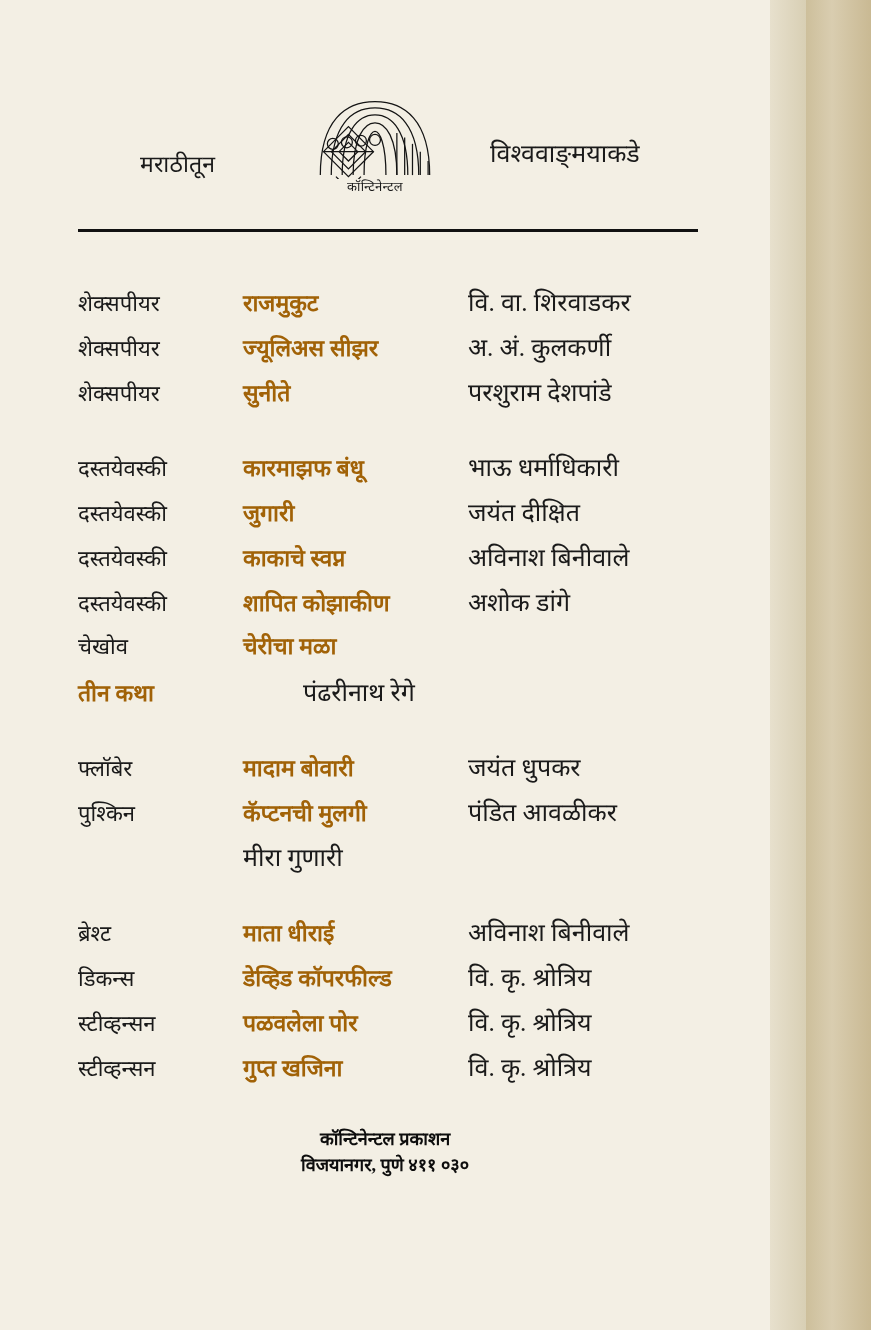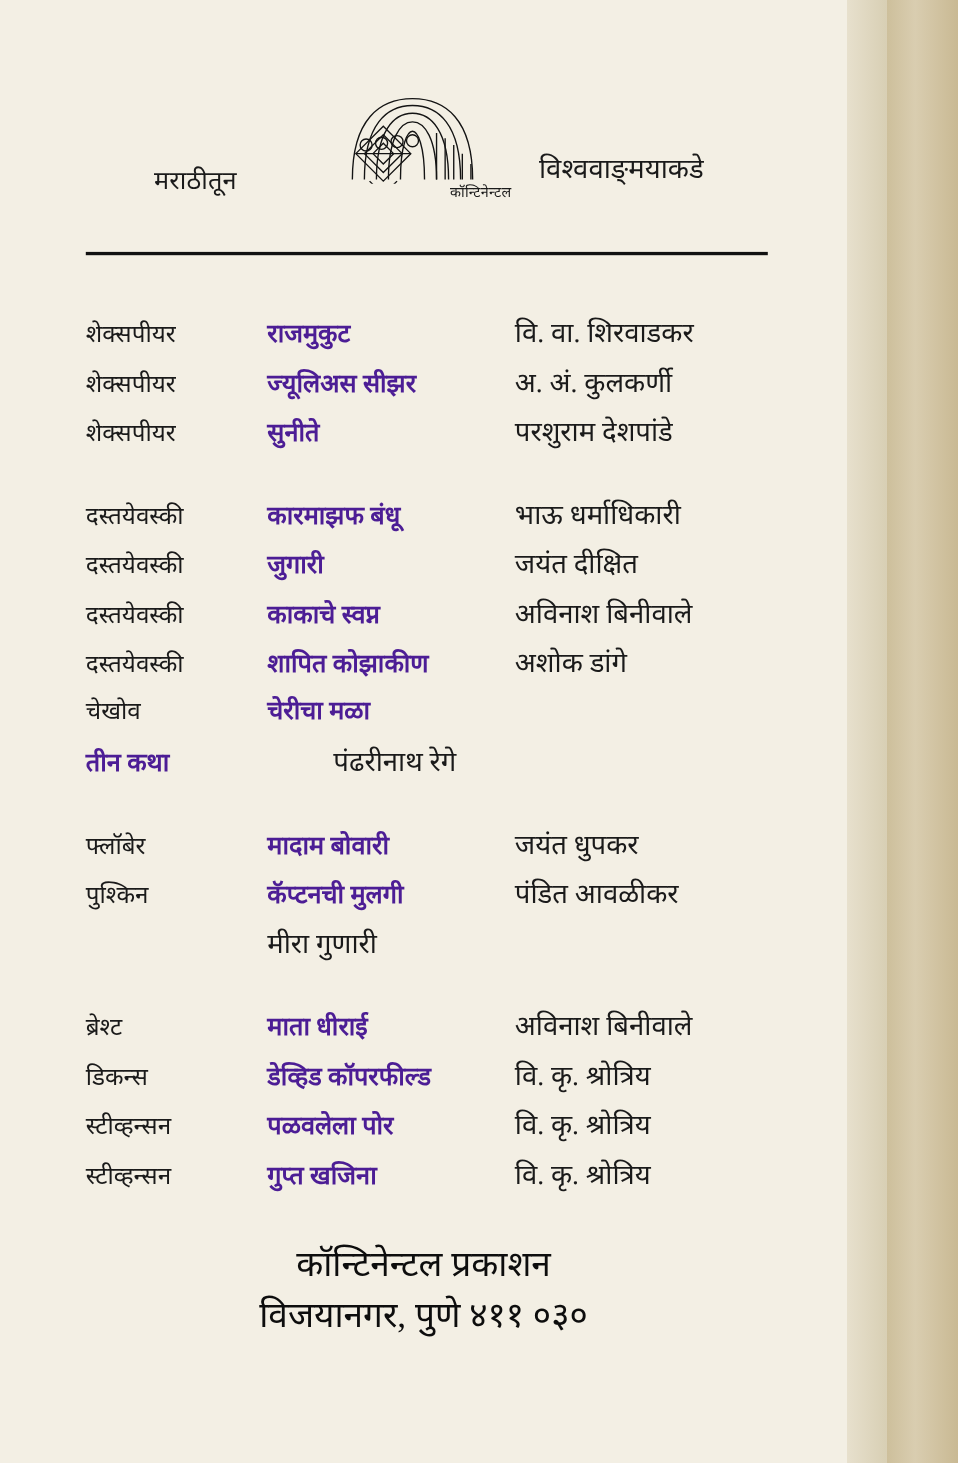--- a/index.html
+++ b/index.html
@@ -68,24 +68,24 @@
   .header-right {
     position: absolute;
     left: 410px;
     top: 50px;
     font-size: 25px;
     color: #1a1a1a;
   }
   .logo-wrap {
     position: absolute;
     left: 205px;
-    top: 0px;
+    top: 12px;
     width: 180px;
     height: 110px;
-    text-align: right;
+    text-align: center;
   }
   .logo-mark {
     width: 160px;
     height: 82px;
     display: block;
     margin: 0 auto;
   }
   .logo-caption {
     font-size: 13px;
     color: #1a1a1a;
@@ -117,42 +117,42 @@
   }
   .c-author {
     width: 165px;
     font-size: 22px;
     color: #1a1a1a;
   }
   .c-title {
     width: 225px;
     font-size: 23px;
     font-weight: bold;
-    color: #4c1d95;
+    color: #a16207;
   }
   .c-trans {
     width: 230px;
     font-size: 25px;
     color: #1a1a1a;
   }
   .gap {
     height: 30px;
   }
 
   
   .footer {
     position: absolute;
     left: 0;
     top: 1126px;
     width: 770px;
     text-align: center;
   }
   .footer-line {
-    font-size: 32px;
-    font-weight: normal;
+    font-size: 18px;
+    font-weight: bold;
     color: #0d0d0d;
     line-height: 1.45;
   }
 </style>
 </head>
 <body>
 
 <div class="page"></div>
 <div class="edge-light"></div>
 <div class="edge-dark"></div>

